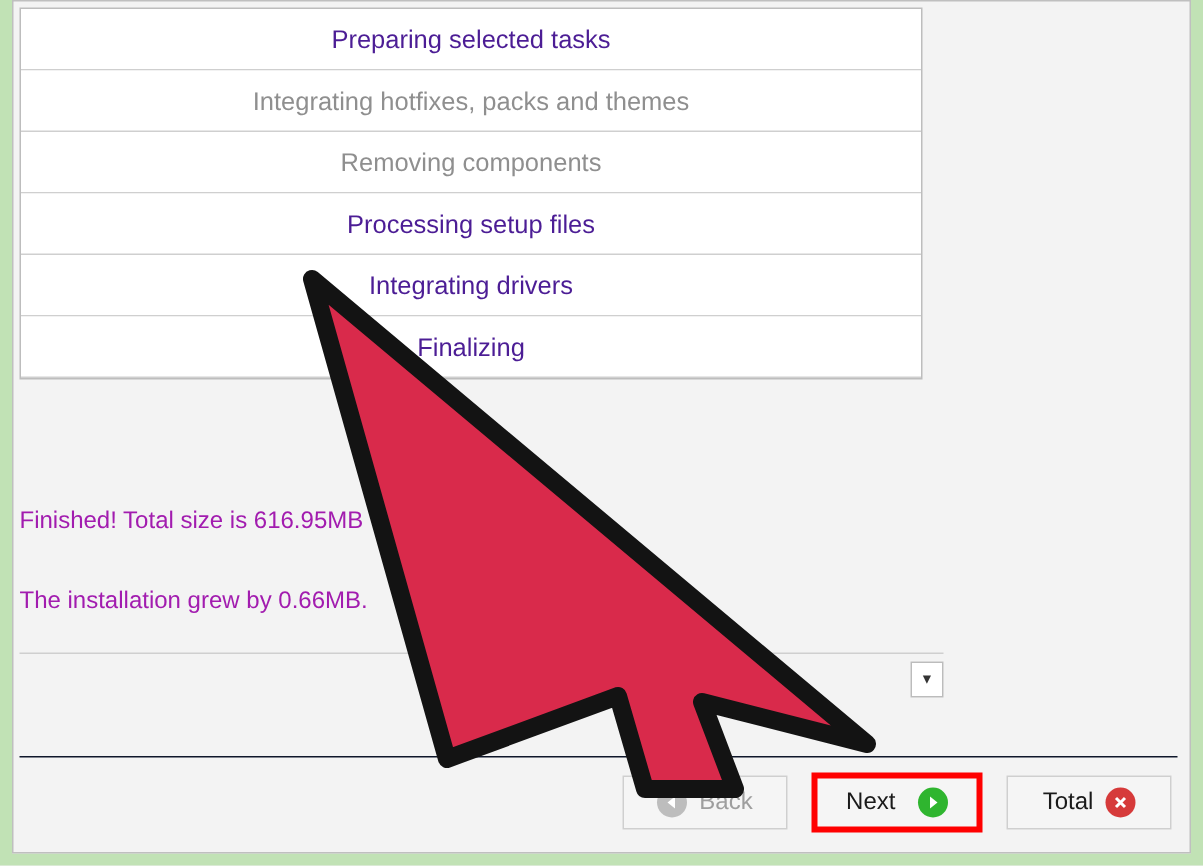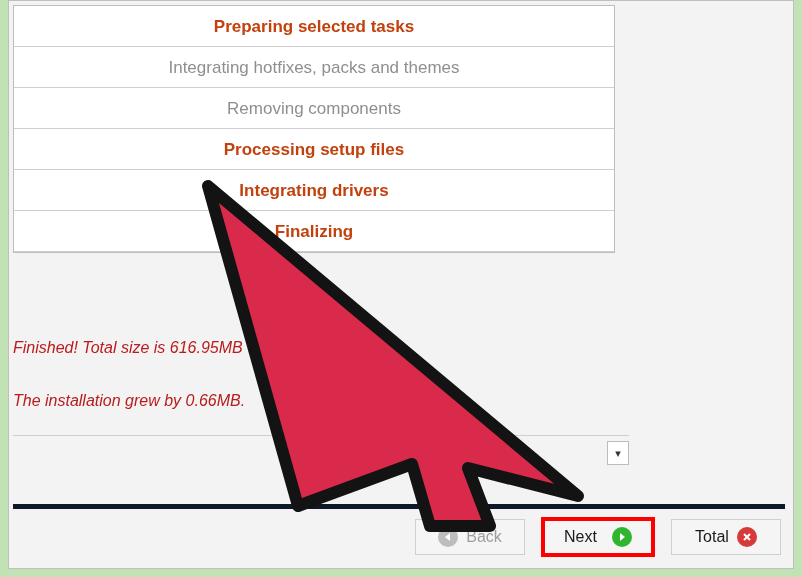--- a/index.html
+++ b/index.html
@@ -31,31 +31,30 @@
       height: 41px;
       line-height: 41px;
       text-align: center;
       font-size: 17px;
       border-bottom: 1px solid #cfcfcf;
       background: #ffffff;
       color: #111;
       overflow: hidden;
     }
     .task-row.inactive { color: #8f8f8f; }
-    .task-row.active   { font-weight: 700; color: #c2410c; }
+    .task-row.active   { font-weight: 400; color: #4c1d95; }
     .status-area {
       position: absolute;
       left: 0;
       top: 335px;
       right: 180px;
       font-size: 16px;
       line-height: 23px;
-      color: #b91c1c;
+      color: #a21caf;
       padding-left: 4px;
-      font-style: italic;
     }
     .status-line { margin-bottom: 2px; }
     .status-gap  { height: 14px; }
     .dropdown-arrow {
       position: absolute;
       right: 164px;
       top: 440px;
       width: 22px;
       height: 24px;
       background: #fff;
@@ -72,21 +71,21 @@
       top: 434px;
       height: 0;
       border-top: 1px solid #cfcfcf;
     }
     .button-bar {
       position: absolute;
       left: 4px;
       right: 8px;
       bottom: 10px;
       height: 54px;
-      border-top: 5px solid #0f172a;
+      border-top: 1px solid #0f172a;
       display: flex;
       justify-content: flex-end;
       align-items: center;
       gap: 18px;
       padding-right: 4px;
       padding-top: 6px;
     }
     .wiz-btn {
       height: 36px;
       min-width: 110px;

